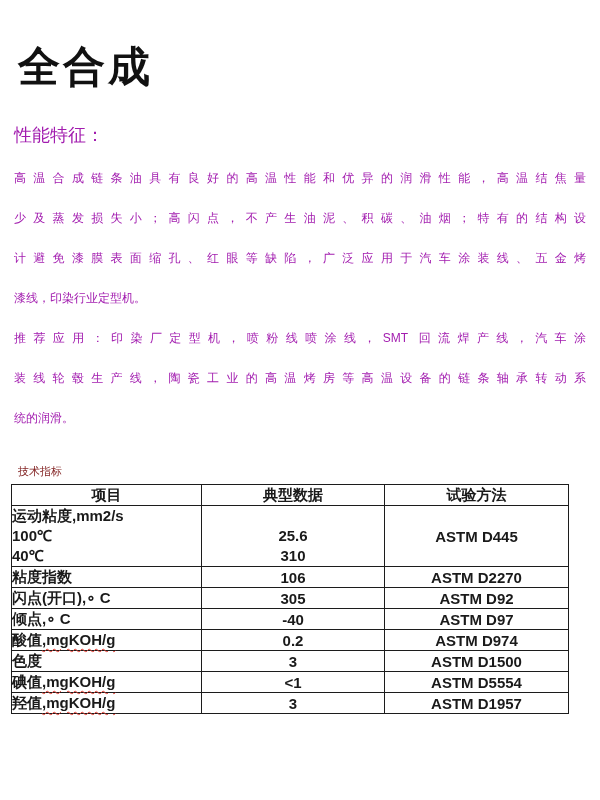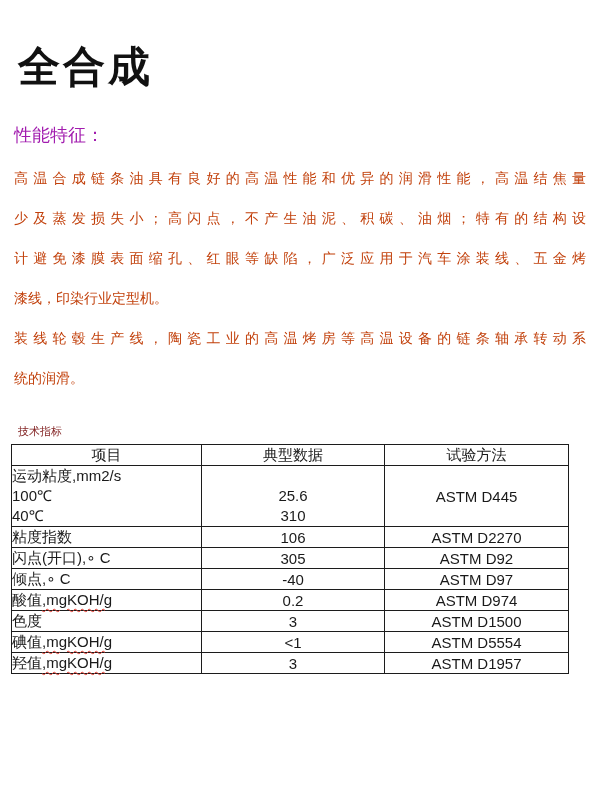--- a/index.html
+++ b/index.html
@@ -33,25 +33,25 @@
   }
   .bodytext { padding: 0 14px; }
   .sec-heading {
     margin-top: 28px;
     font-size: 18px;
     line-height: 30px;
     color: #a21caf;
   }
   .para { margin-top: 8px; }
   .bline {
-    font-size: 14px;
+    font-size: 12px;
     line-height: 40px;
     height: 40px;
     white-space: nowrap;
-    color: #c2410c;
+    color: #a21caf;
   }
   .jl {
     text-align: justify;
     text-align-last: justify;
     text-justify: inter-ideograph;
   }
   .table-caption {
     margin: 24px 0 4px 18px;
     font-size: 11px;
     line-height: 18px;
@@ -59,21 +59,21 @@
   }
   table.spec {
     margin-left: 11px;
     width: 557px;
     border-collapse: collapse;
     table-layout: fixed;
   }
   table.spec th, table.spec td {
     border: 1.5px solid #1c1c1c;
     font-size: 15px;
-    font-weight: 400;
+    font-weight: 700;
     color: #1a1a1a;
     padding: 0;
     height: 21px;
     vertical-align: middle;
   }
   table.spec th { text-align: center; height: 21px; }
   td.c1 { text-align: left; padding-left: 6px; }
   td.c2, td.c3 { text-align: center; }
   .tline { height: 20px; line-height: 20px; }
   .wavy {
@@ -97,20 +97,21 @@
     <div class="sec-heading">性能特征：</div>
 
     <div class="para">
       <div class="bline jl">高温合成链条油具有良好的高温性能和优异的润滑性能，高温结焦量</div>
       <div class="bline jl">少及蒸发损失小；高闪点，不产生油泥、积碳、油烟；特有的结构设</div>
       <div class="bline jl">计避免漆膜表面缩孔、红眼等缺陷，广泛应用于汽车涂装线、五金烤</div>
       <div class="bline">漆线，印染行业定型机。</div>
     </div>
 
     <div class="para" style="margin-top:0;">
+      <div class="bline jl">推荐应用：印染厂定型机，喷粉线喷涂线，SMT 回流焊产线，汽车涂</div>
       <div class="bline jl">装线轮毂生产线，陶瓷工业的高温烤房等高温设备的链条轴承转动系</div>
       <div class="bline">统的润滑。</div>
     </div>
   </div>
 
   <div class="table-caption">技术指标</div>
 
   <table class="spec">
     <colgroup>
       <col style="width:190px">

